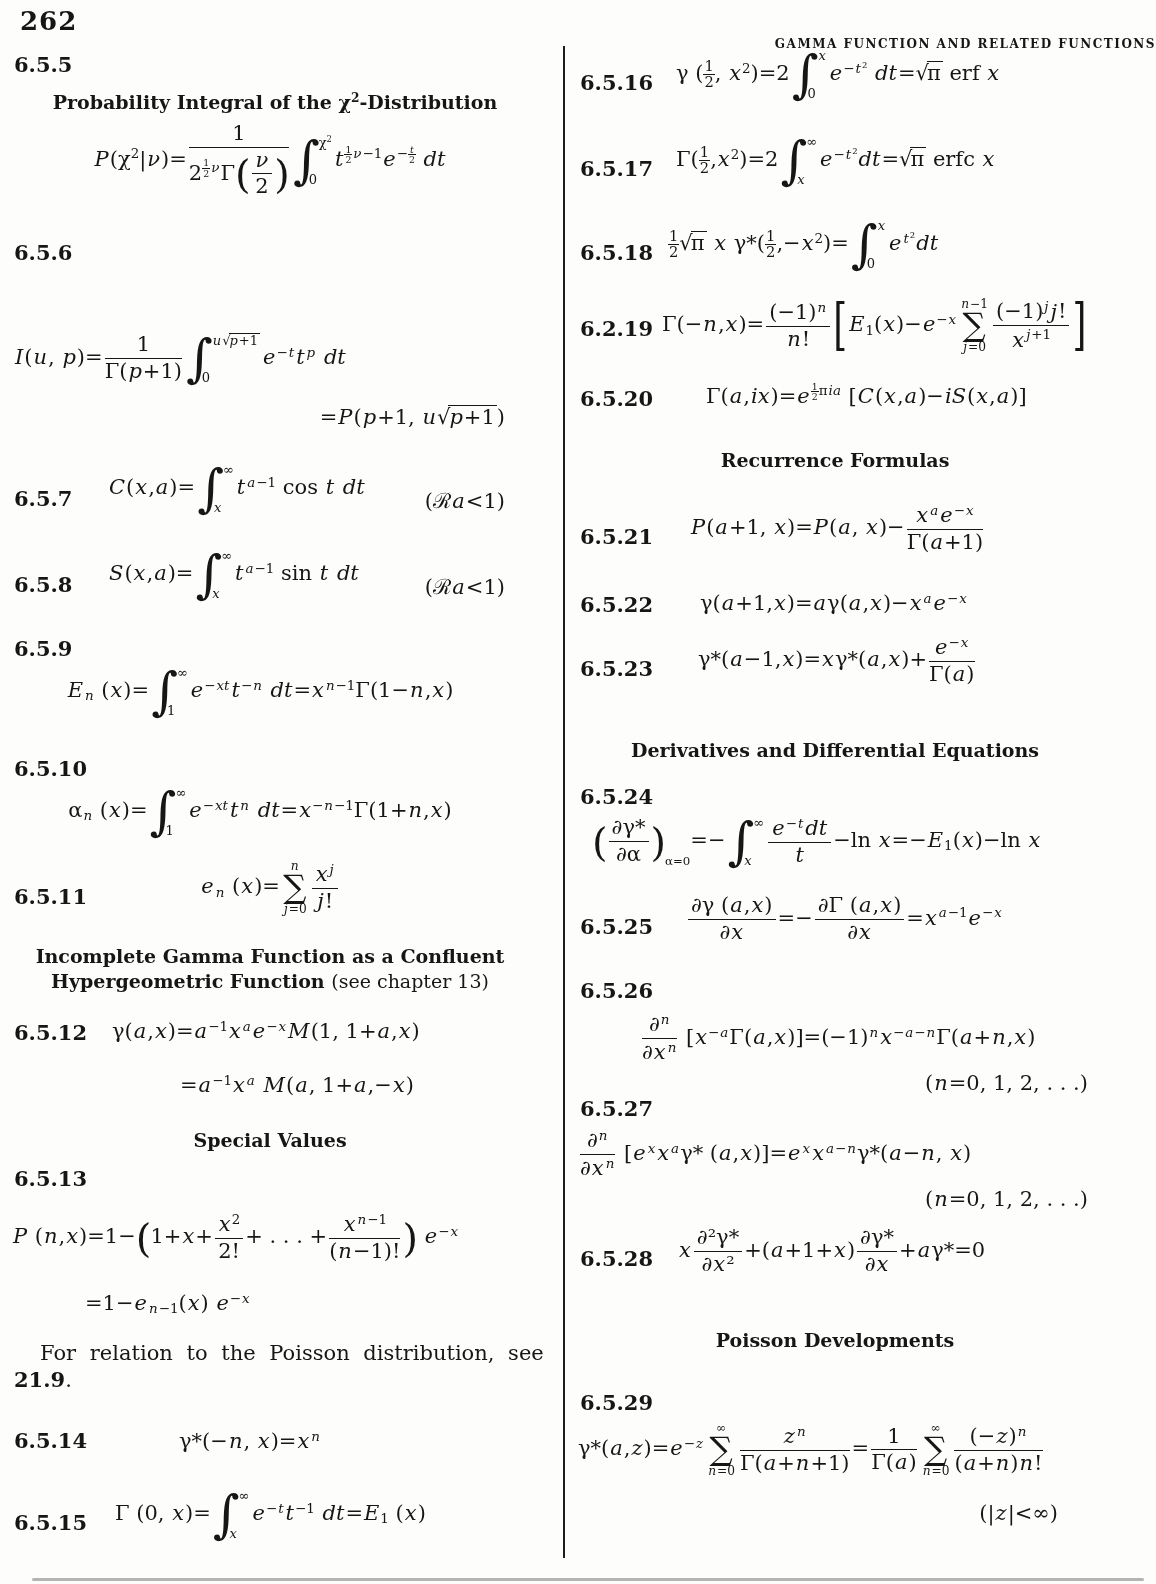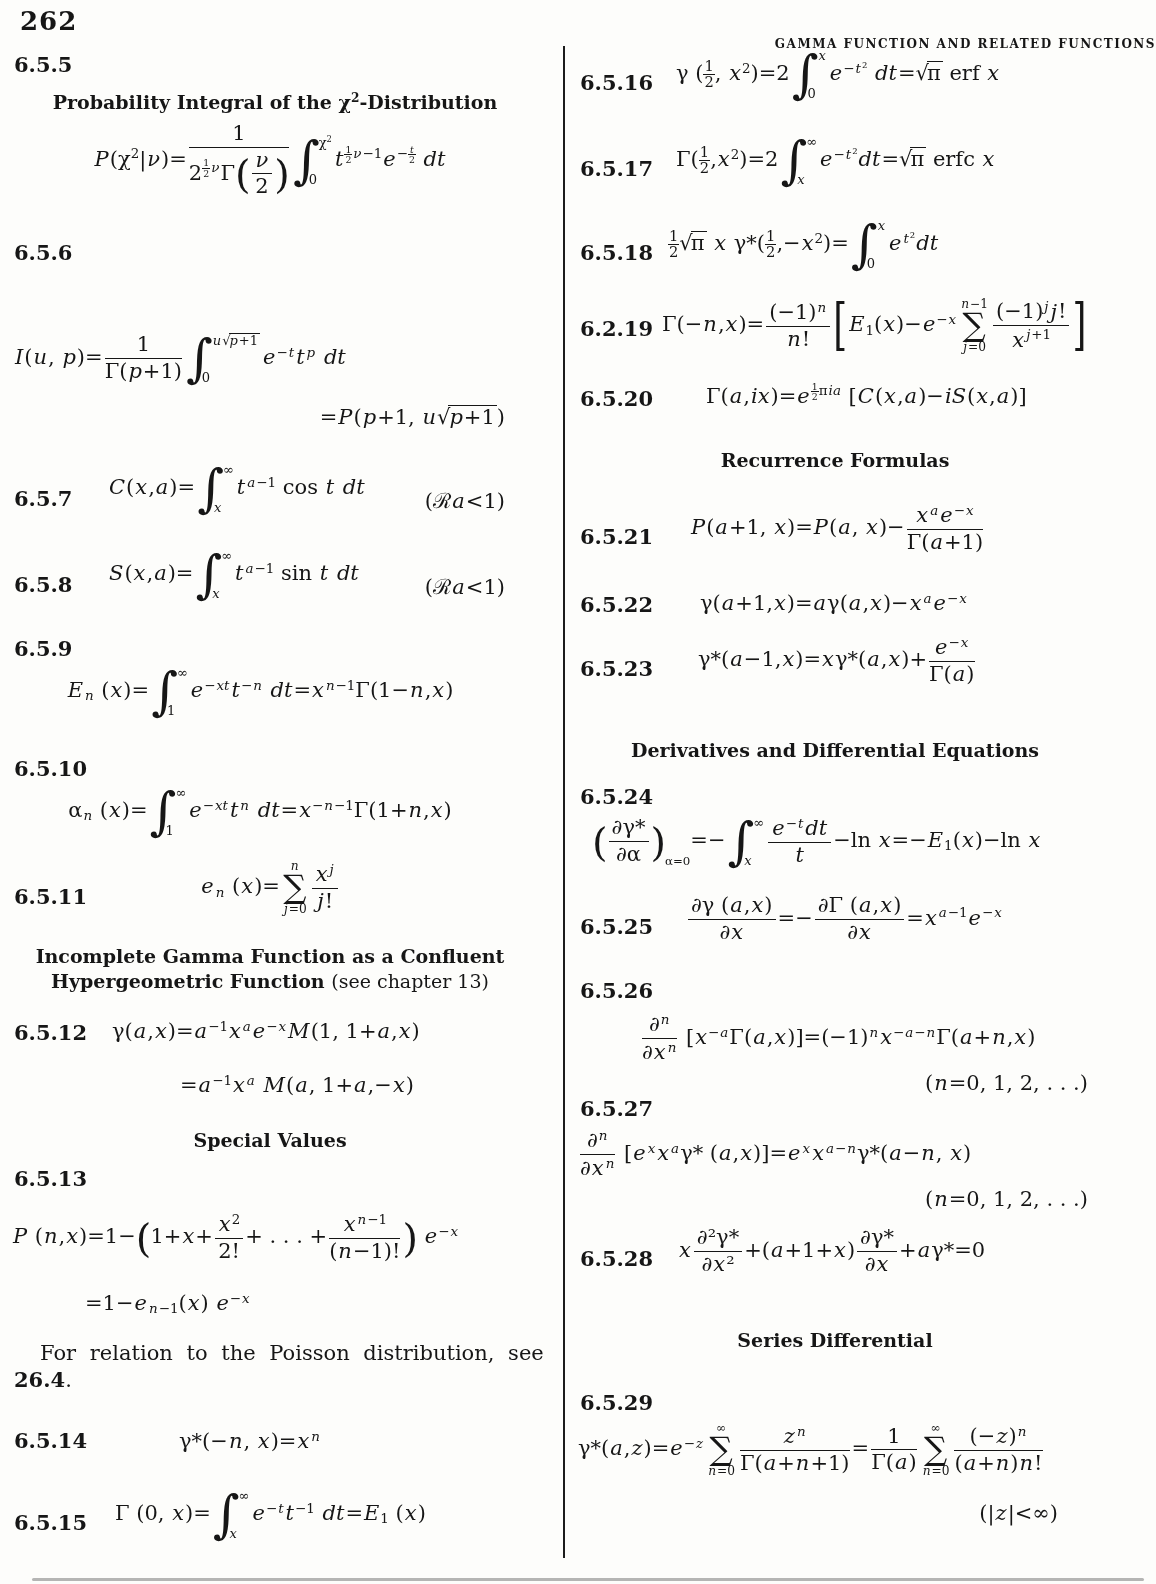--- a/index.html
+++ b/index.html
@@ -122,21 +122,21 @@
   <div class="abs math" style="left:112px;top:1018px">γ(<i>a</i>,<i>x</i>)=<i>a</i><sup>−1</sup><i>x</i><sup><i>a</i></sup><i>e</i><sup>−<i>x</i></sup><i>M</i>(1, 1+<i>a</i>,<i>x</i>)</div>
   <div class="abs math" style="left:180px;top:1072px">=<i>a</i><sup>−1</sup><i>x</i><sup><i>a</i></sup> <i>M</i>(<i>a</i>, 1+<i>a</i>,−<i>x</i>)</div>
 
   <div class="abs heading" style="left:0;top:1128px;width:540px">Special Values</div>
 
   <div class="abs eqnum" style="left:14px;top:1166px">6.5.13</div>
   <div class="abs math" style="left:12px;top:1212px"><i>P</i> (<i>n</i>,<i>x</i>)=1−<span class="bg">(</span>1+<i>x</i>+<span class="fr"><span class="nu"><i>x</i><sup>2</sup></span><span class="de">2!</span></span>+ . . . +<span class="fr"><span class="nu"><i>x</i><sup><i>n</i>−1</sup></span><span class="de">(<i>n</i>−1)!</span></span><span class="bg">)</span> <i>e</i><sup>−<i>x</i></sup></div>
   <div class="abs math" style="left:85px;top:1290px">=1−<i>e</i><sub><i>n</i>−1</sub>(<i>x</i>) <i>e</i><sup>−<i>x</i></sup></div>
 
   <div class="abs math just" style="left:40px;top:1340px;width:505px">For relation to the Poisson distribution, see</div>
-  <div class="abs math" style="left:14px;top:1367px"><b>26.4</b>.</div>
+  <div class="abs math" style="left:14px;top:1367px"><b>21.9</b>.</div>
 
   <div class="abs eqnum" style="left:14px;top:1428px">6.5.14</div>
   <div class="abs math center" style="left:0;top:1428px;width:500px">γ*(−<i>n</i>, <i>x</i>)=<i>x</i><sup><i>n</i></sup></div>
 
   <div class="abs eqnum" style="left:14px;top:1510px">6.5.15</div>
   <div class="abs math" style="left:115px;top:1488px">Γ (0, <i>x</i>)=<span class="ig">
         <span class="is">∫</span>
         <span class="il">
           <span class="u">∞</span>
           <span class="l"><i>x</i></span>
@@ -209,21 +209,21 @@
   <div class="abs math" style="left:640px;top:1012px"><span class="fr"><span class="nu">∂<sup><i>n</i></sup></span><span class="de">∂<i>x</i><sup><i>n</i></sup></span></span> [<i>x</i><sup>−<i>a</i></sup>Γ(<i>a</i>,<i>x</i>)]=(−1)<sup><i>n</i></sup><i>x</i><sup>−<i>a</i>−<i>n</i></sup>Γ(<i>a</i>+<i>n</i>,<i>x</i>)</div>
   <div class="abs math right" style="left:578px;top:1070px;width:510px">(<i>n</i>=0, 1, 2, . . .)</div>
 
   <div class="abs eqnum" style="left:580px;top:1096px">6.5.27</div>
   <div class="abs math" style="left:578px;top:1128px"><span class="fr"><span class="nu">∂<sup><i>n</i></sup></span><span class="de">∂<i>x</i><sup><i>n</i></sup></span></span> [<i>e</i><sup><i>x</i></sup><i>x</i><sup><i>a</i></sup>γ* (<i>a</i>,<i>x</i>)]=<i>e</i><sup><i>x</i></sup><i>x</i><sup><i>a</i>−<i>n</i></sup>γ*(<i>a</i>−<i>n</i>, <i>x</i>)</div>
   <div class="abs math right" style="left:578px;top:1186px;width:510px">(<i>n</i>=0, 1, 2, . . .)</div>
 
   <div class="abs eqnum" style="left:580px;top:1246px">6.5.28</div>
   <div class="abs math" style="left:678px;top:1226px"><i>x</i><span class="fr"><span class="nu">∂²γ*</span><span class="de">∂<i>x</i>²</span></span>+(<i>a</i>+1+<i>x</i>)<span class="fr"><span class="nu">∂γ*</span><span class="de">∂<i>x</i></span></span>+<i>a</i>γ*=0</div>
 
-  <div class="abs heading" style="left:565px;top:1328px;width:540px">Series Differential</div>
+  <div class="abs heading" style="left:565px;top:1328px;width:540px">Poisson Developments</div>
 
   <div class="abs eqnum" style="left:580px;top:1390px">6.5.29</div>
   <div class="abs math" style="left:578px;top:1422px">γ*(<i>a</i>,<i>z</i>)=<i>e</i><sup>−<i>z</i></sup><span class="sm">
         <span class="t">∞</span>
         <span class="s">∑</span>
         <span class="b"><i>n</i>=0</span>
       </span><span class="fr"><span class="nu"><i>z</i><sup><i>n</i></sup></span><span class="de">Γ(<i>a</i>+<i>n</i>+1)</span></span>=<span class="fr"><span class="nu">1</span><span class="de">Γ(<i>a</i>)</span></span><span class="sm">
         <span class="t">∞</span>
         <span class="s">∑</span>
         <span class="b"><i>n</i>=0</span>

